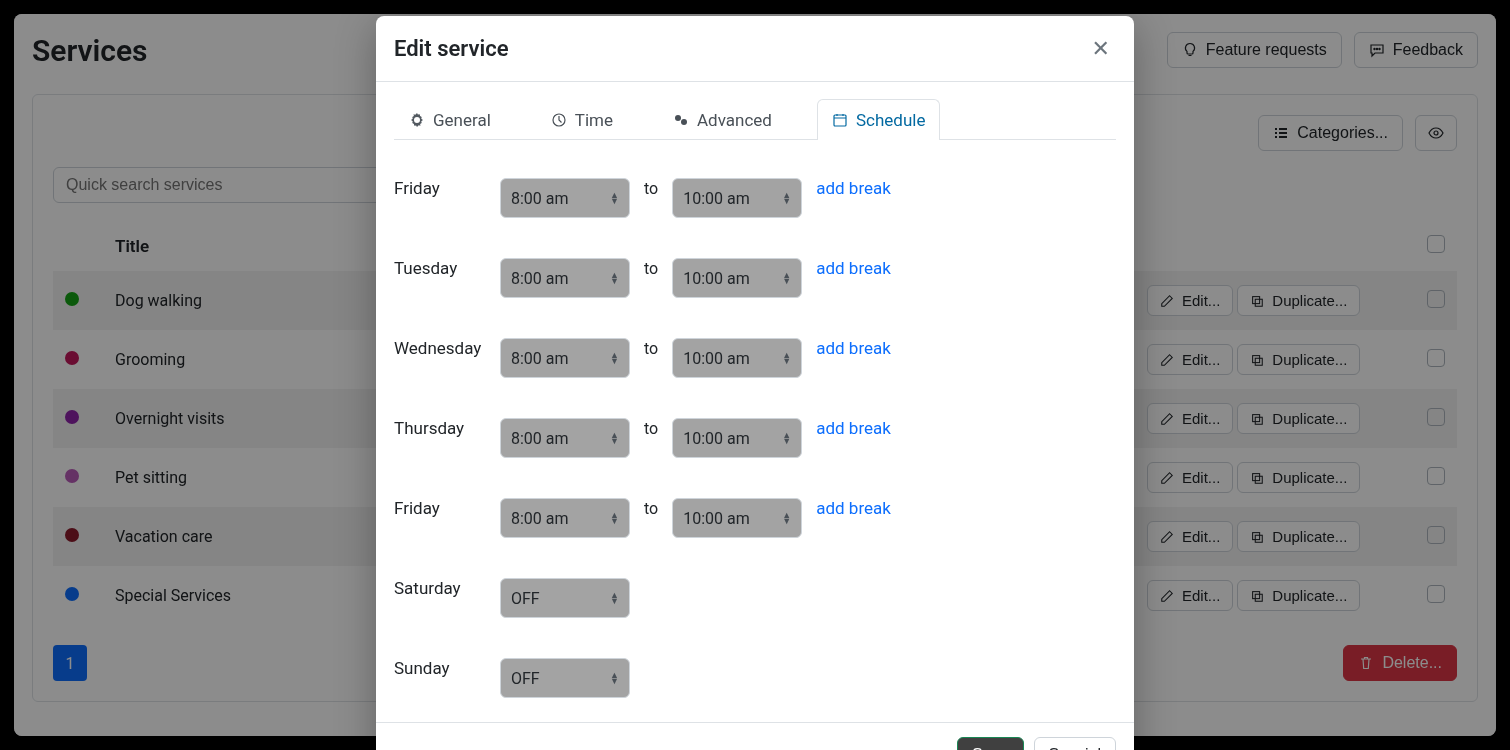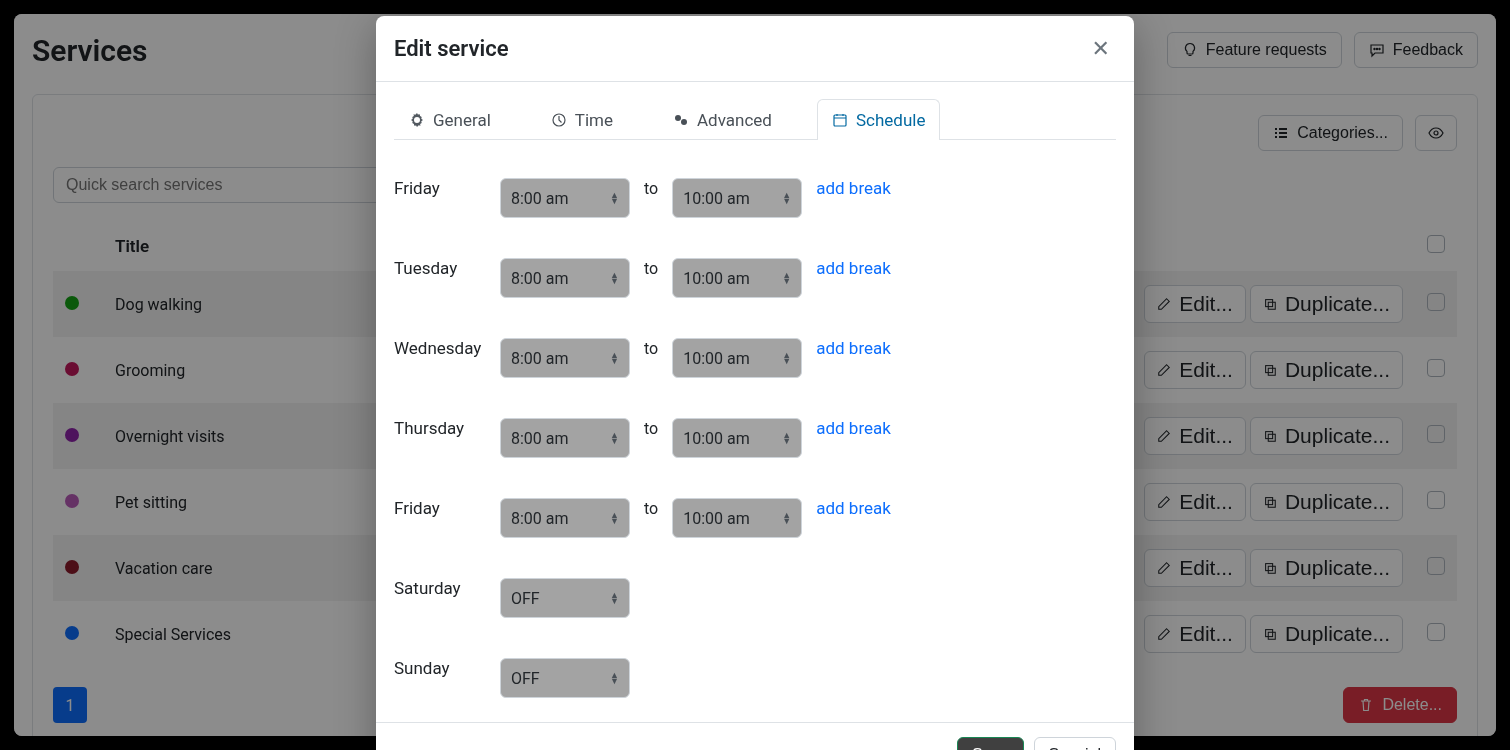--- a/index.html
+++ b/index.html
@@ -47,21 +47,21 @@
     width:100%; max-width:520px;
     border:1px solid #ced4da; border-radius:6px;
     padding:8px 12px; font-size:16px; color:#6c757d;
   }
   .table { width:100%; border-collapse:collapse; margin-top:18px; }
   .table th, .table td { text-align:left; padding:14px 12px; vertical-align:middle; }
   .table thead th { font-weight:600; font-size:17px; }
   .table tbody tr:nth-child(odd){ background:#f2f2f2; }
   .dot { width:14px; height:14px; border-radius:50%; display:inline-block; }
   .row-actions { text-align:right; white-space:nowrap; }
-  .row-actions .btn { padding:6px 12px; font-size:21px; }
+  .row-actions .btn { padding:6px 12px; font-size:15px; }
   .chk {
     width:18px; height:18px; border:1px solid #adb5bd; border-radius:4px; display:inline-block;
   }
   .page-footer { display:flex; justify-content:space-between; margin-top:20px; align-items:center; }
   .pager {
     width:34px; height:36px; background:#0d6efd; color:#fff; border-radius:4px;
     display:flex; align-items:center; justify-content:center; font-size:16px;
   }
 
   

